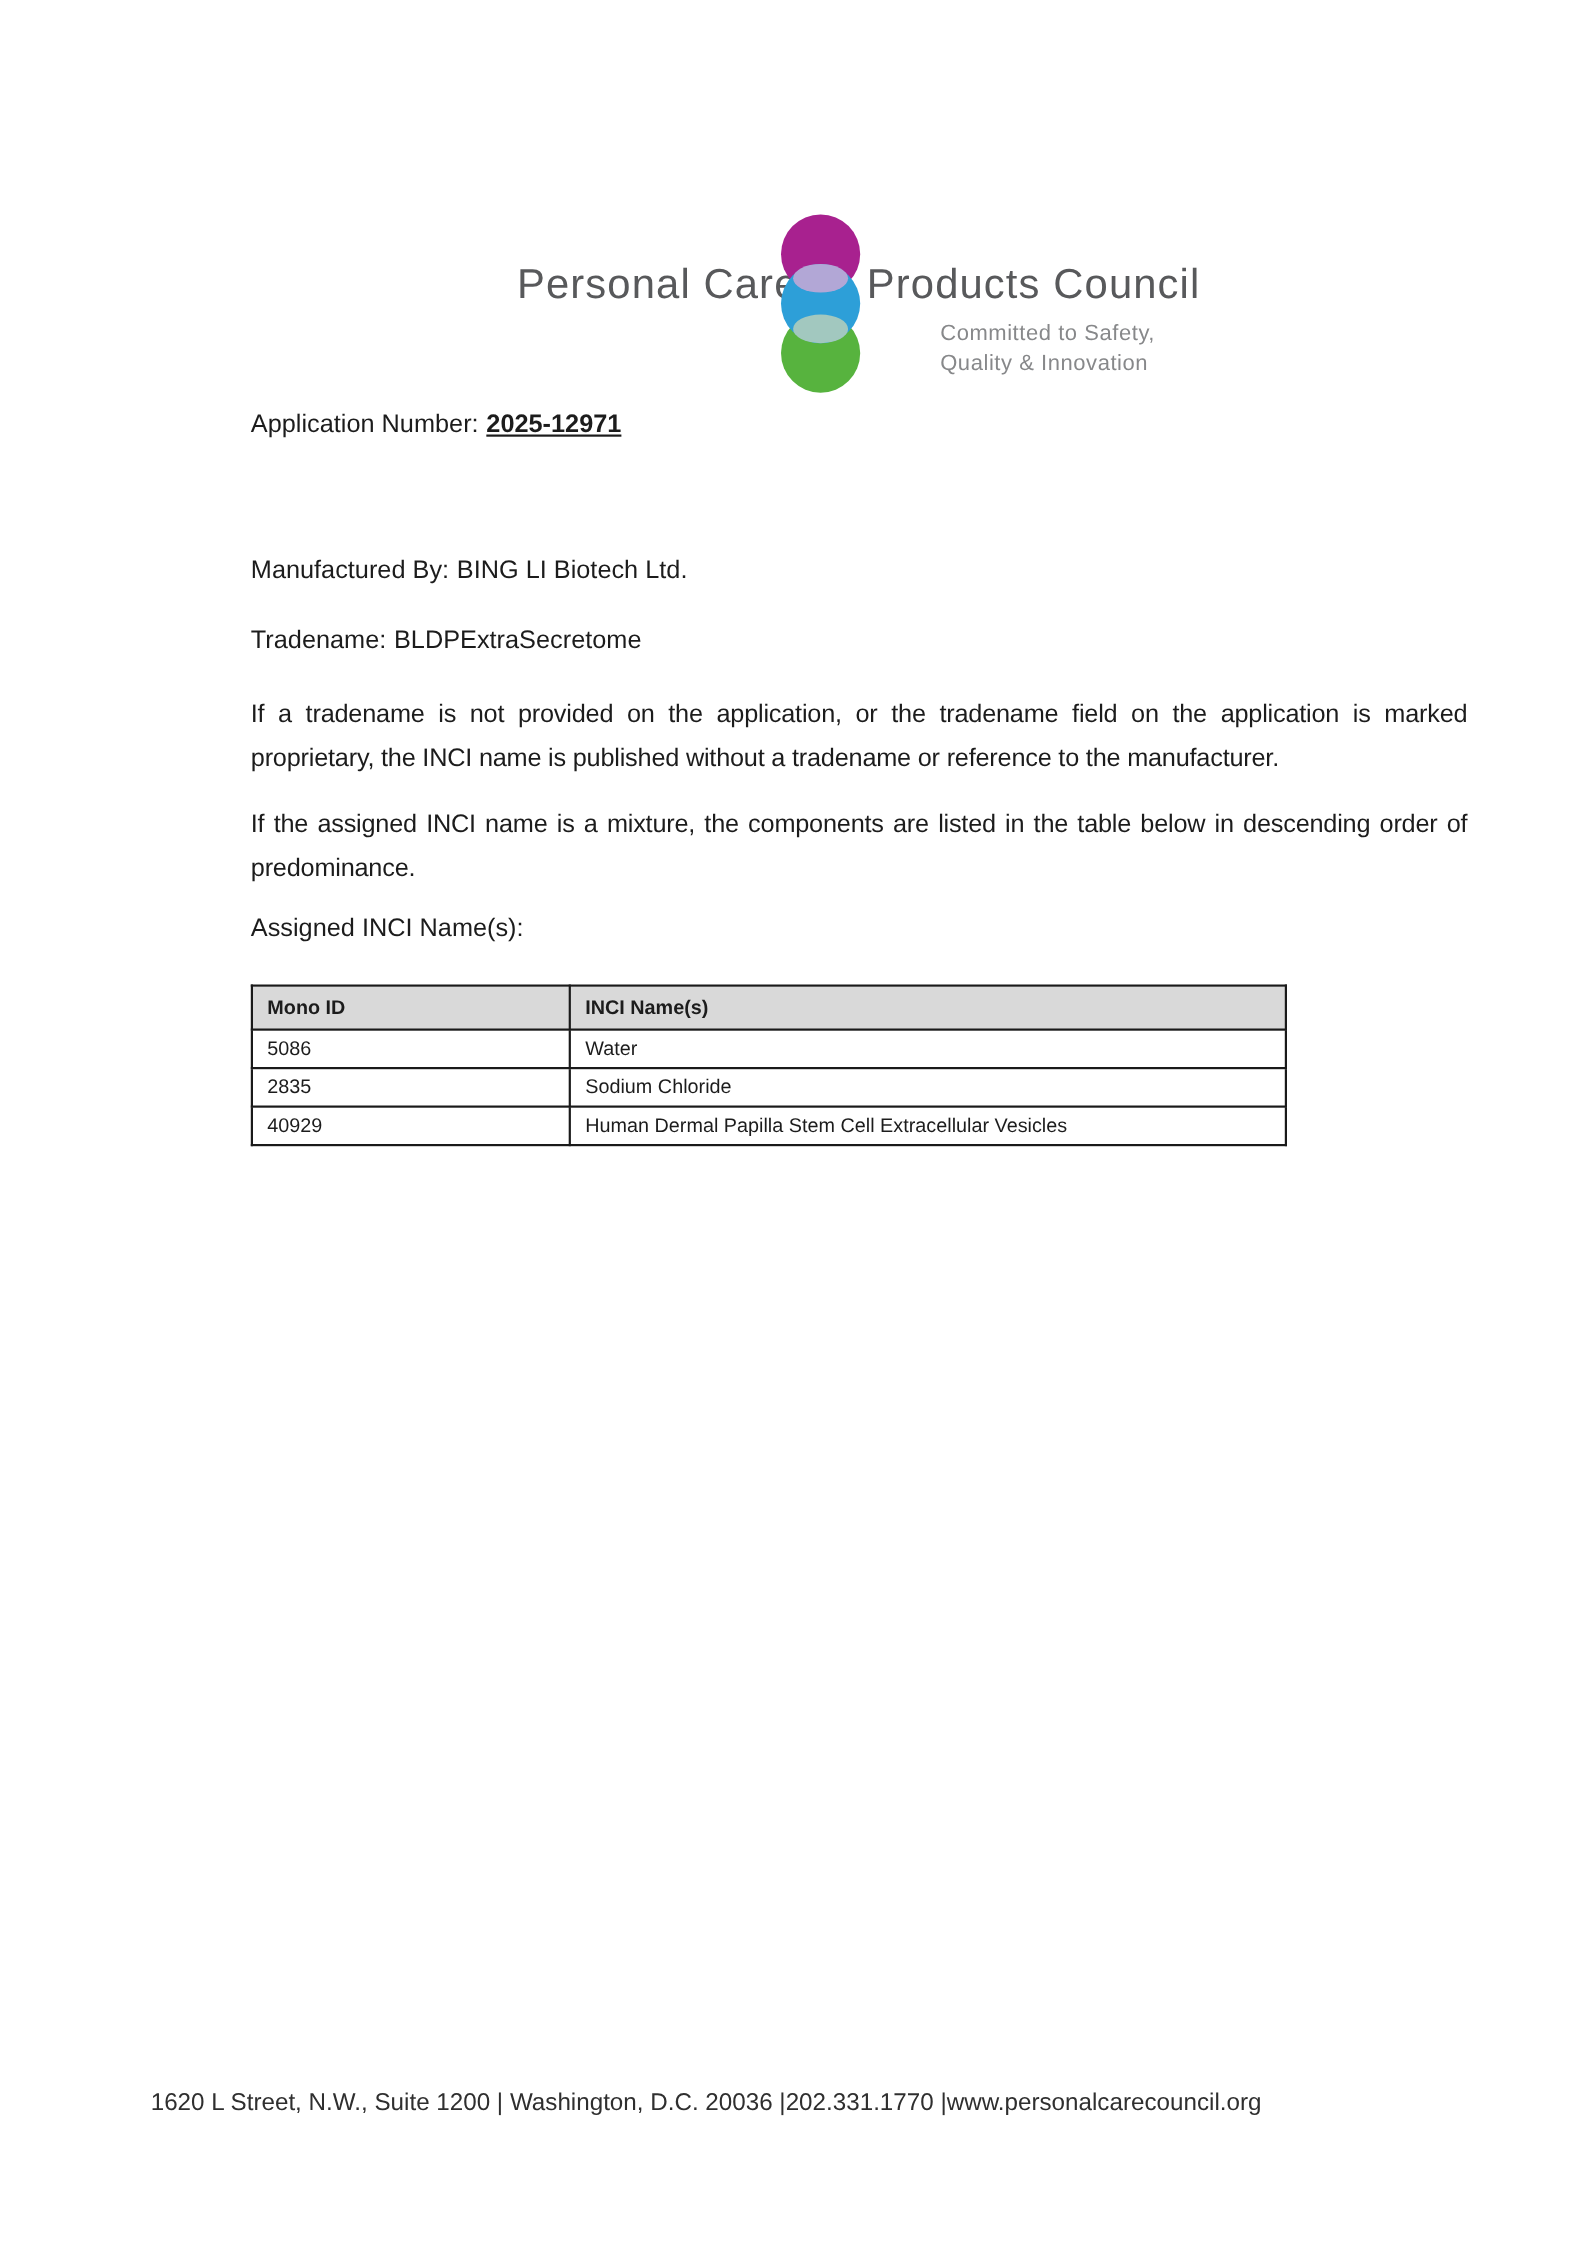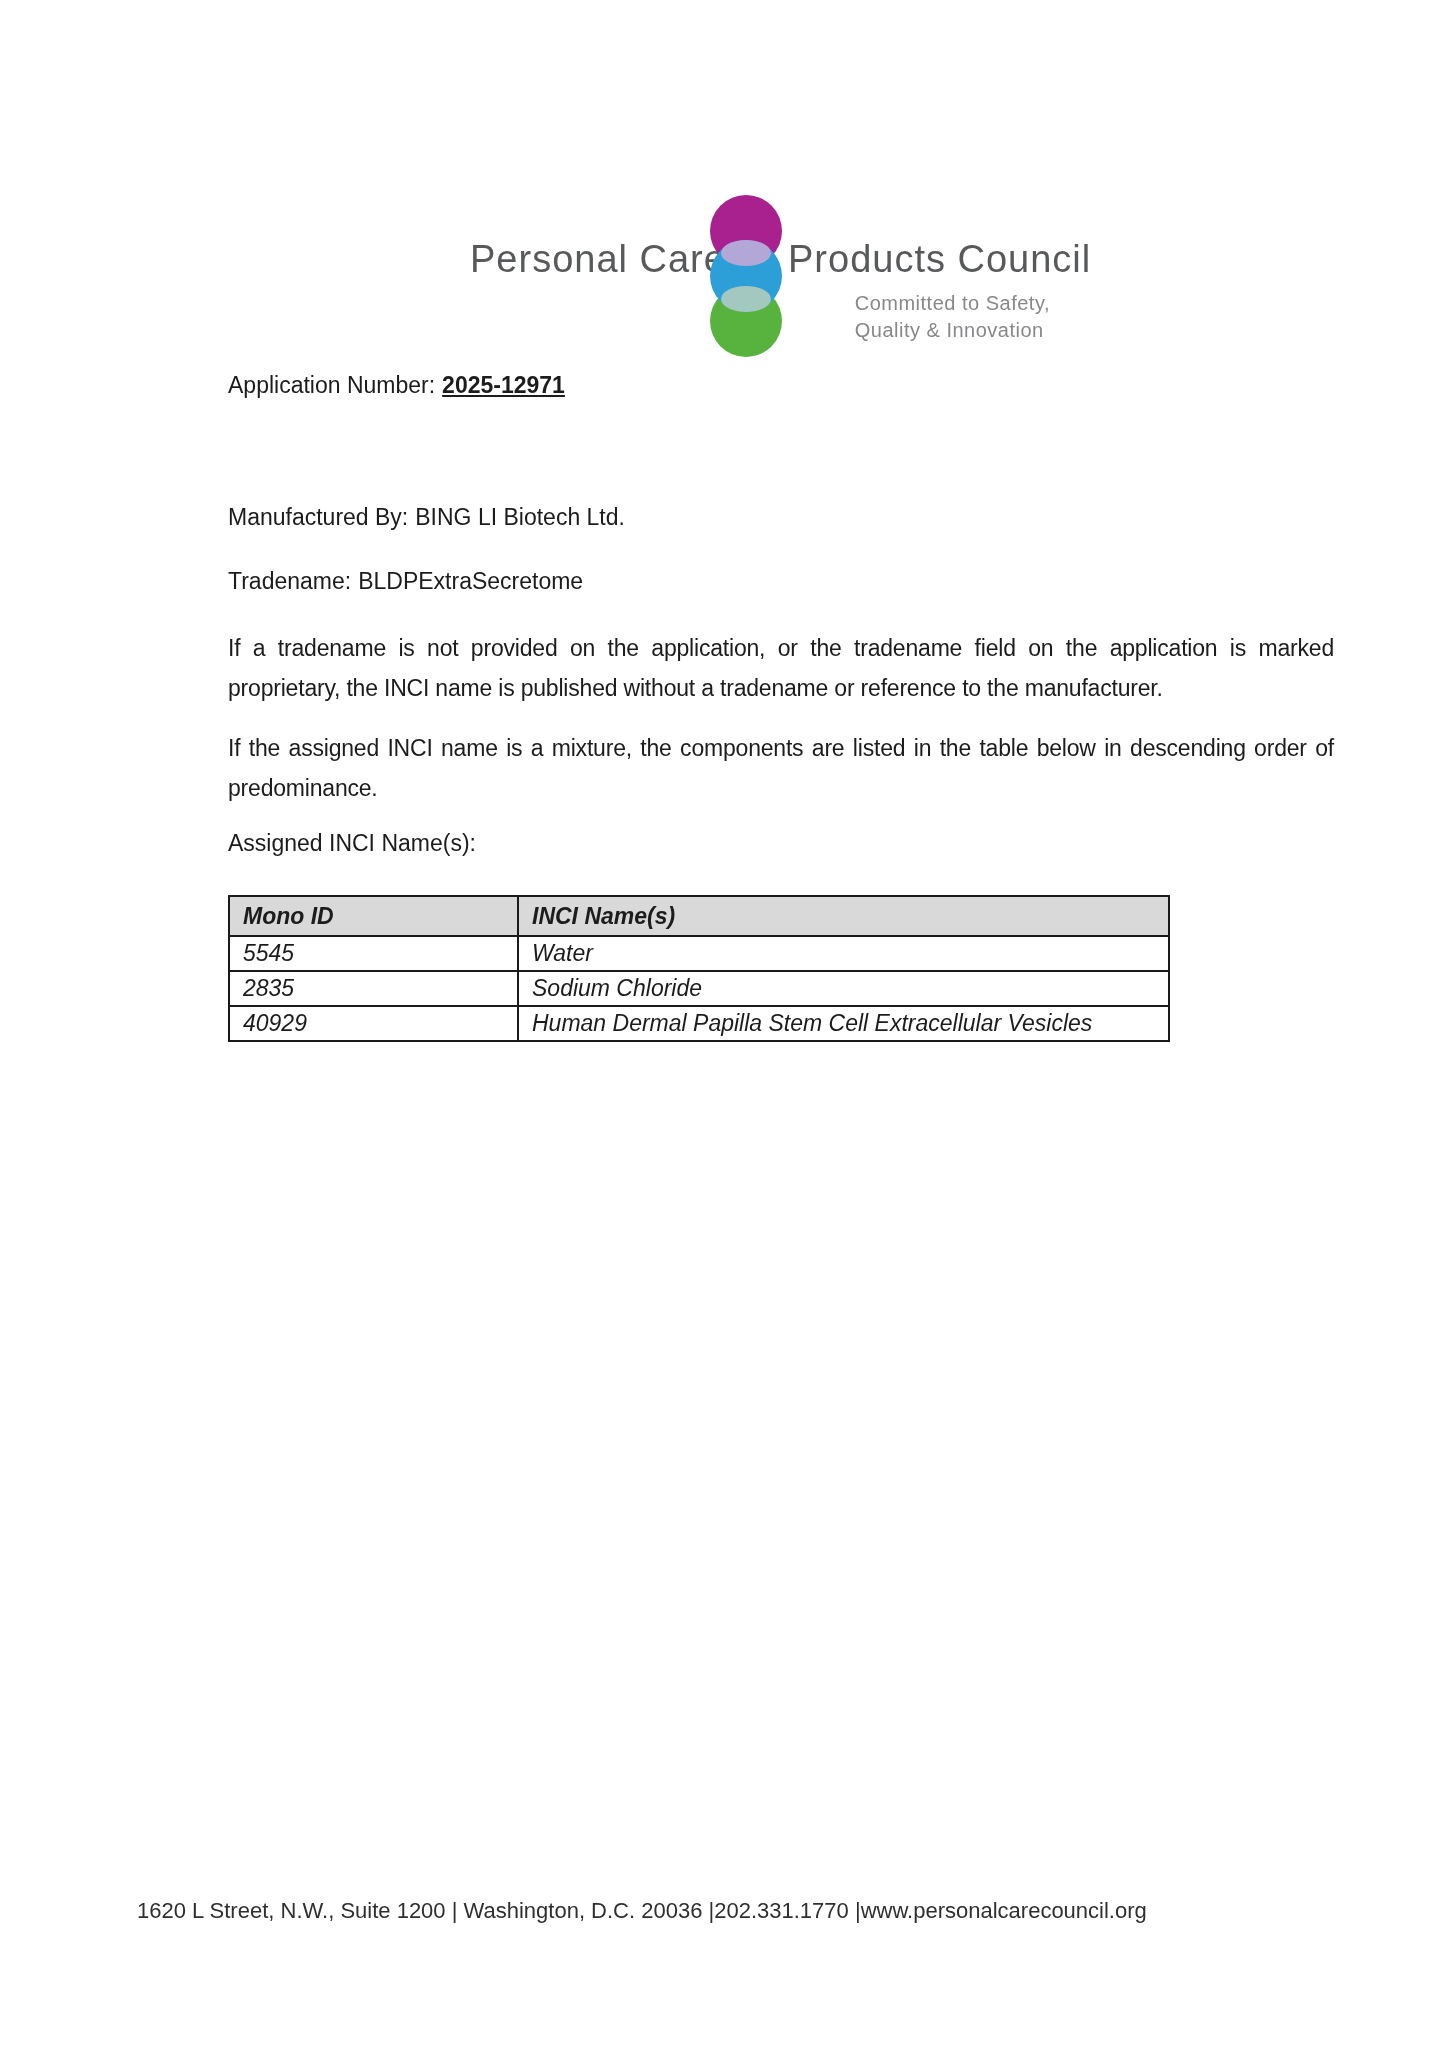--- a/index.html
+++ b/index.html
@@ -42,22 +42,21 @@
   .para {
     position: absolute; left: 228px; width: 1106px;
     font-size: 23px; line-height: 40px;
     text-align: justify; letter-spacing: -0.2px;
   }
 
   
   .inci-table {
     position: absolute; top: 895px; left: 228px;
     border-collapse: collapse; table-layout: fixed;
-    font-size: 23px;
-    font-style: italic;
+    font-size: 18px;
   }
   .inci-table col.c1 { width: 289px; }
   .inci-table col.c2 { width: 651px; }
   .inci-table th, .inci-table td {
     border: 2px solid #1a1a1a;
     padding: 0 0 0 13px;
     text-align: left; vertical-align: middle;
     overflow: hidden; white-space: nowrap;
   }
   .inci-table th { background: var(--header-bg, #d9d9d9); height: 38px; font-weight: bold; }
@@ -115,21 +114,21 @@
         <col class="c2">
       </colgroup>
     <thead>
       <tr>
         <th>Mono ID</th>
         <th>INCI Name(s)</th>
       </tr>
     </thead>
     <tbody>
       <tr>
-        <td>5545</td>
+        <td>5086</td>
         <td>Water</td>
       </tr>
       <tr>
         <td>2835</td>
         <td>Sodium Chloride</td>
       </tr>
       <tr>
         <td>40929</td>
         <td>Human Dermal Papilla Stem Cell Extracellular Vesicles</td>
       </tr>

